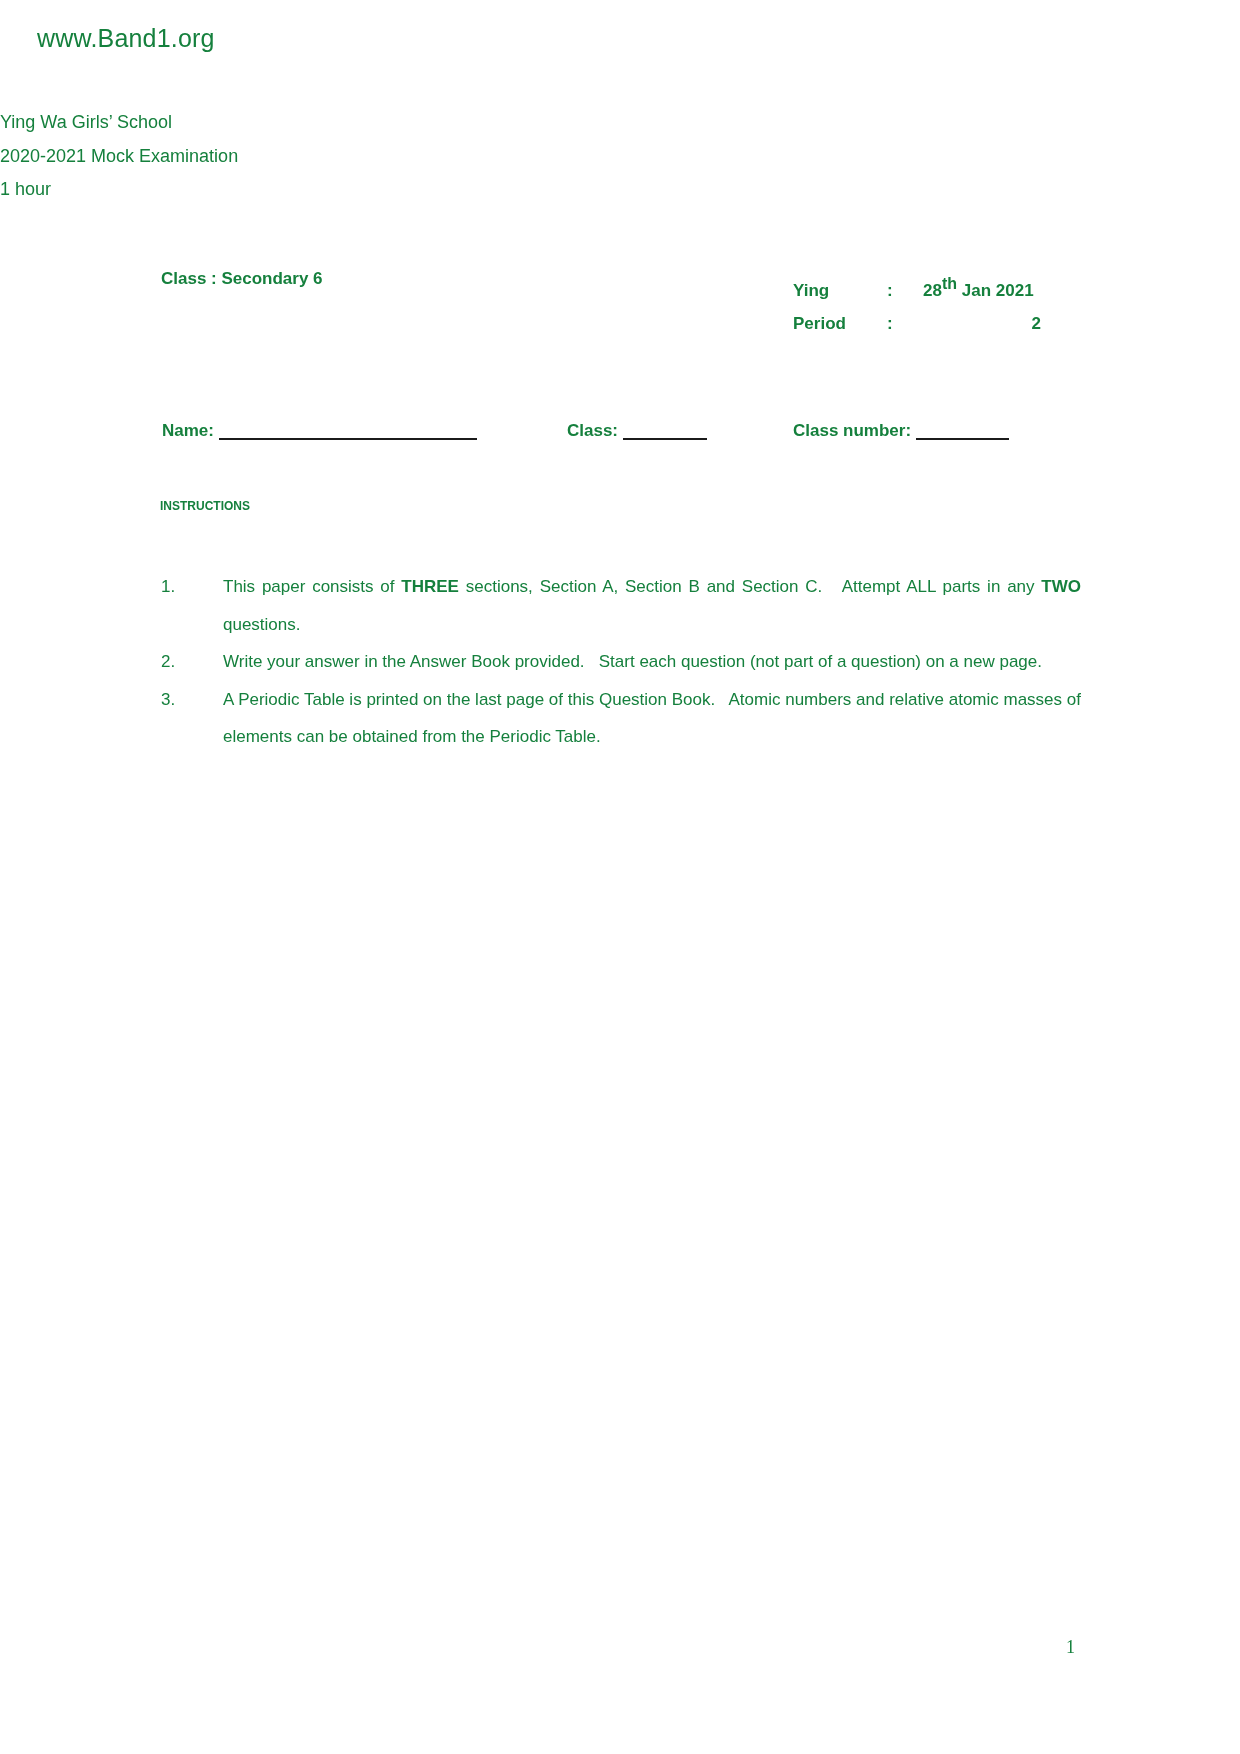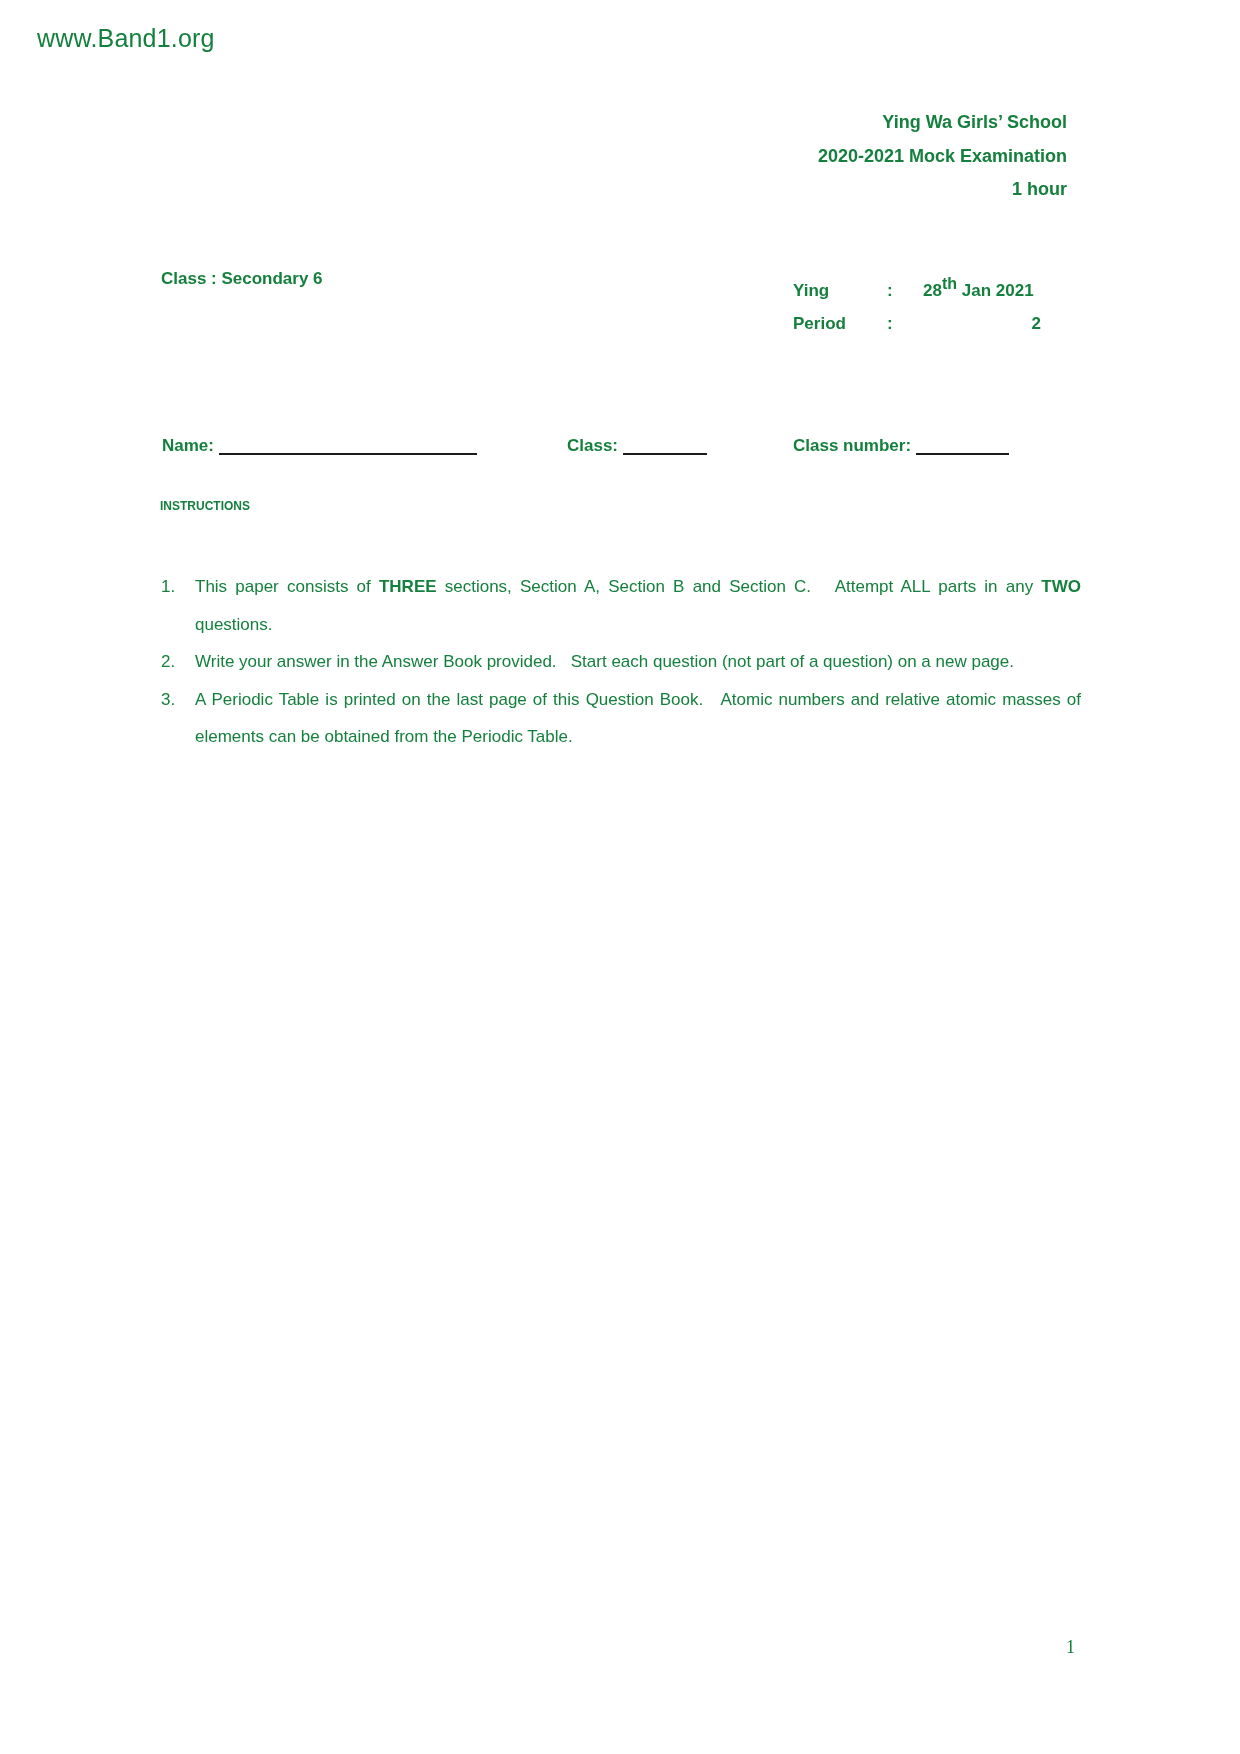--- a/index.html
+++ b/index.html
@@ -22,22 +22,22 @@
     top: 24px;
     font-size: 25px;
     font-weight: 400;
     letter-spacing: 0.2px;
   }
   .title-block {
     position: absolute;
     top: 106px;
     left: 0;
     width: 1067px;
-    text-align: right;
-    font-weight: bold;
+    text-align: left;
+    font-weight: normal;
     font-size: 18px;
   }
   .title-line {
     height: 33.5px;
     line-height: 33.5px;
   }
   .class-line {
     position: absolute;
     left: 161px;
     top: 267px;
@@ -69,21 +69,21 @@
   }
   .fill-row {
     position: absolute;
     left: 160px;
     top: 420px;
     width: 920px;
     height: 28px;
     font-weight: bold;
     font-size: 17px;
   }
-  .fill-group { position: absolute; top: 16px; white-space: nowrap; }
+  .fill-group { position: absolute; top: 1px; white-space: nowrap; }
   .fill-group.g-name  { left: 2px; }
   .fill-group.g-class { left: 407px; }
   .fill-group.g-cnum  { left: 633px; }
   .blank {
     display: inline-block;
     border-bottom: 2.5px solid #1b1b1b;
     margin-left: 5px;
     margin-bottom: -4px;
   }
   .blank.w-name { width: 258px; }
@@ -99,21 +99,21 @@
   .inst-list {
     position: absolute;
     left: 161px;
     top: 568px;
     width: 920px;
     font-size: 17px;
     line-height: 37.5px;
   }
   .inst-item { display: flex; }
   .inst-num { width: 34px; flex-shrink: 0; }
-  .inst-text { flex: 1; text-align: justify; }
+  .inst-text { flex: 1; text-align: justify; margin-left: 28px; }
   .inst-text b { font-weight: bold; }
   .page-number {
     position: absolute;
     left: 1066px;
     top: 1637px;
     font-family: "Liberation Serif", serif;
     font-size: 18px;
   }
 </style>
 </head>

